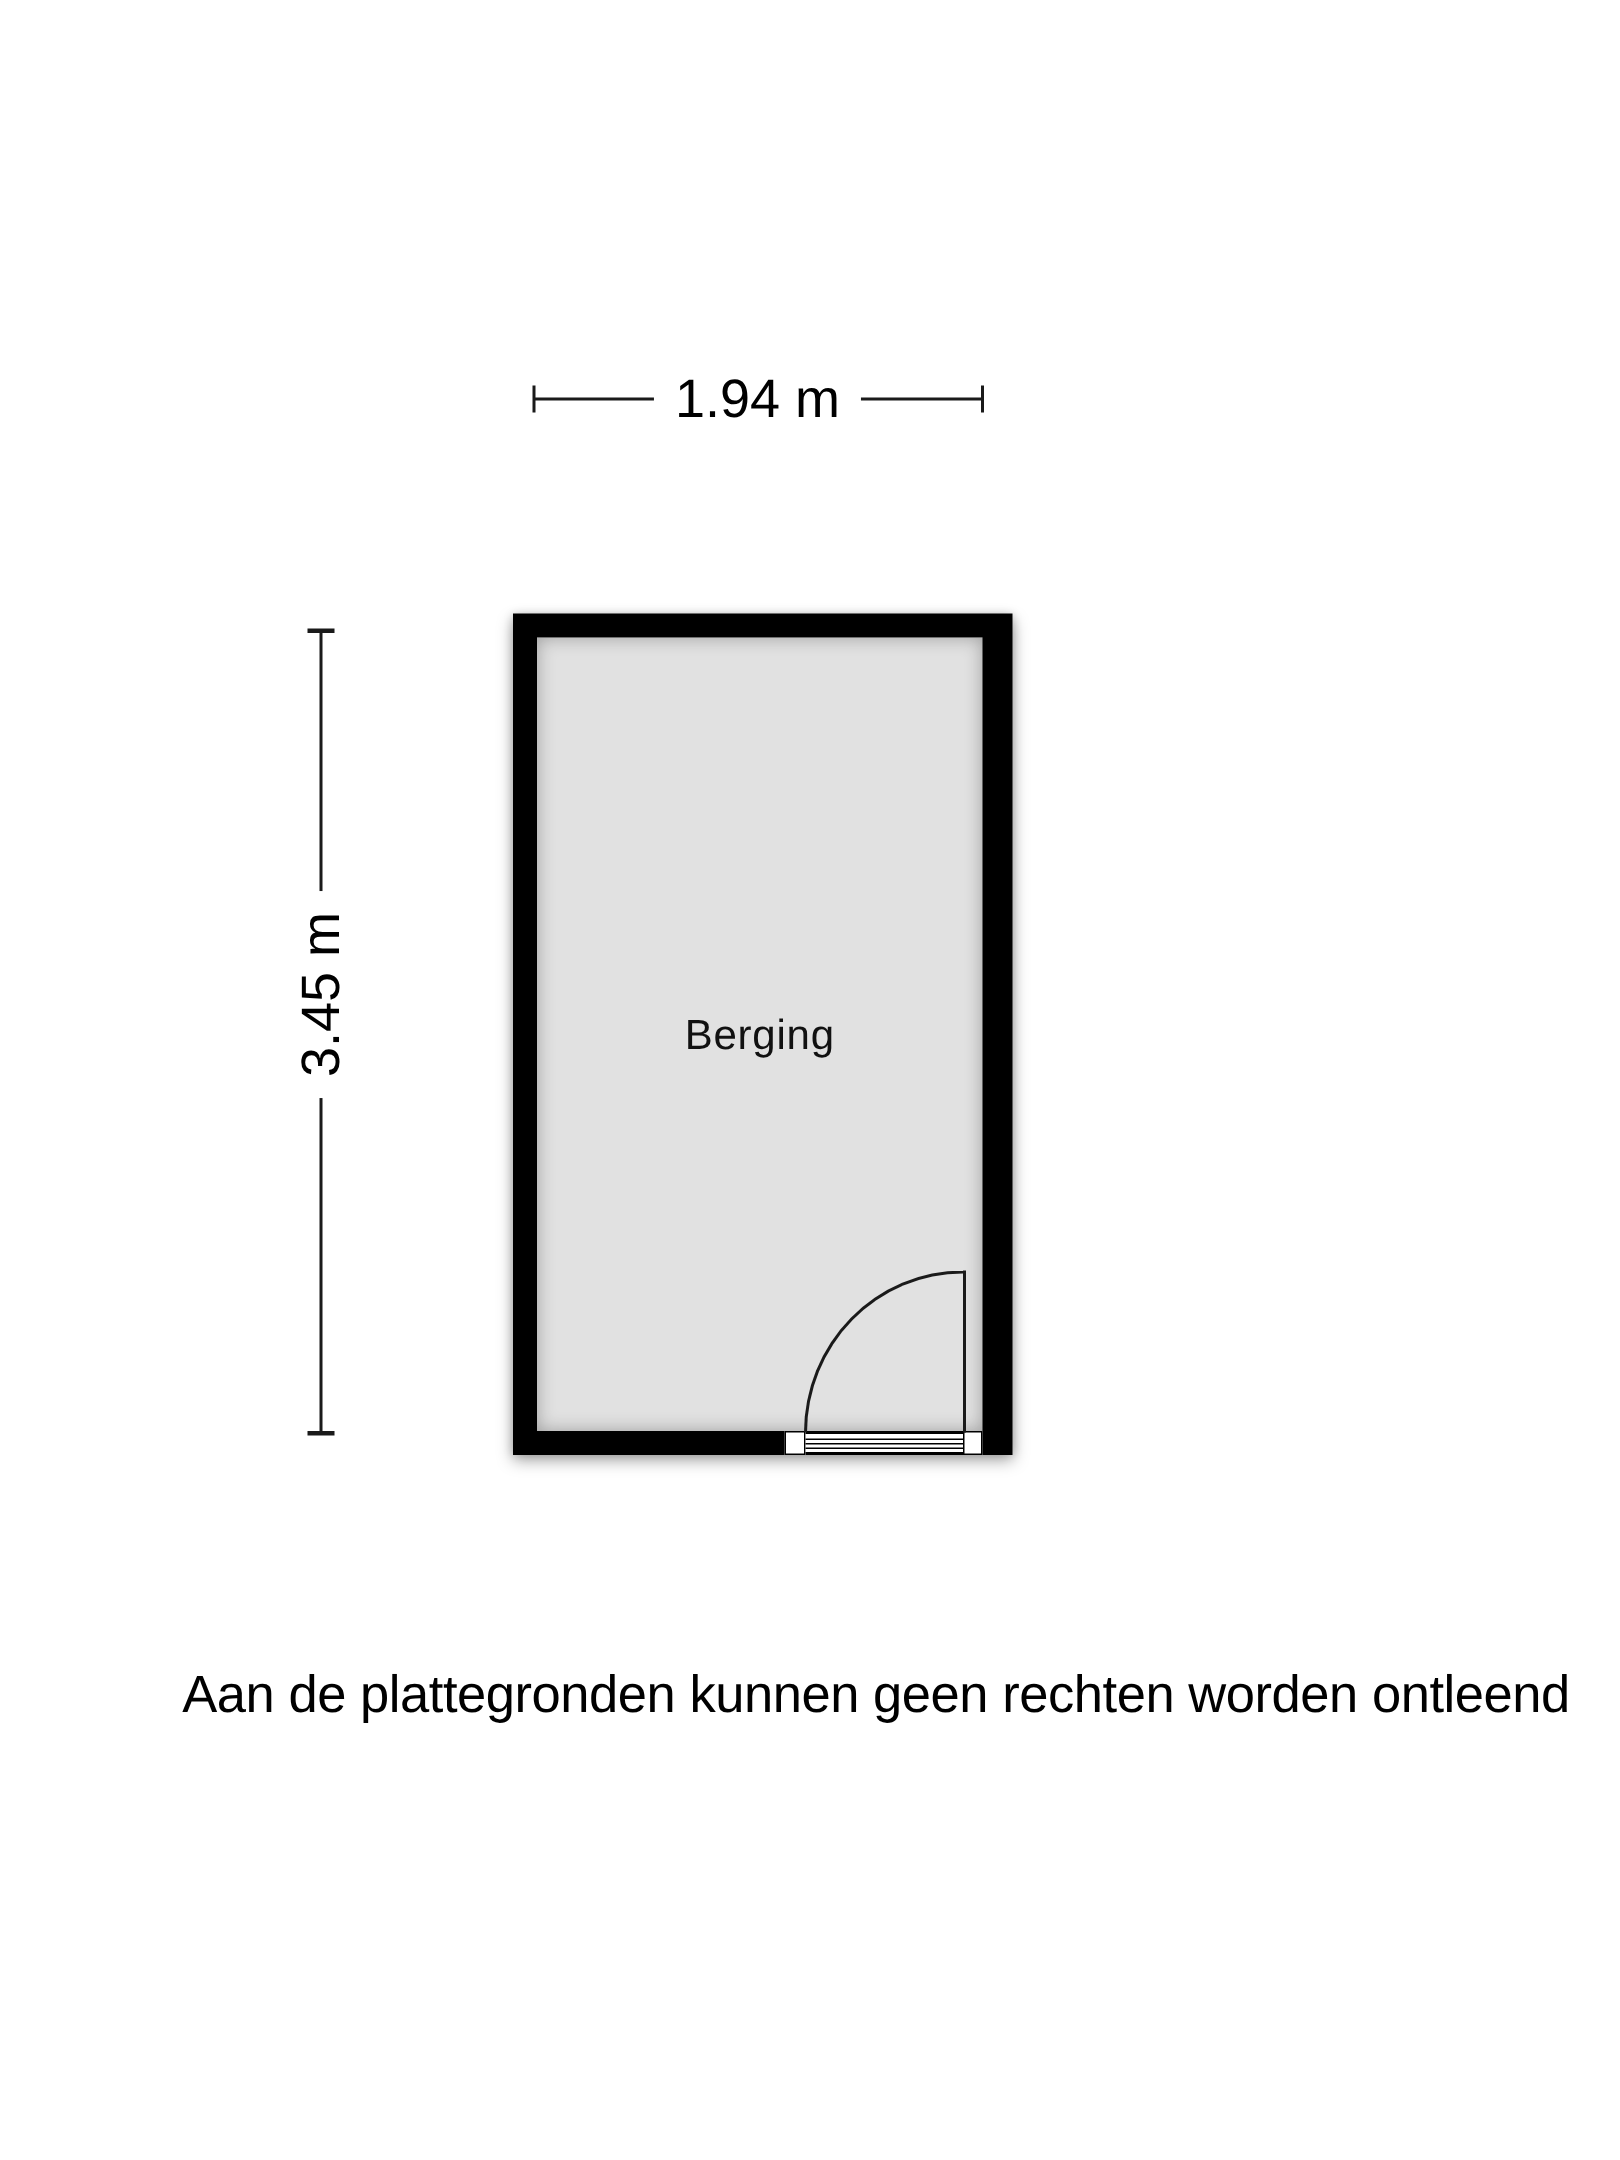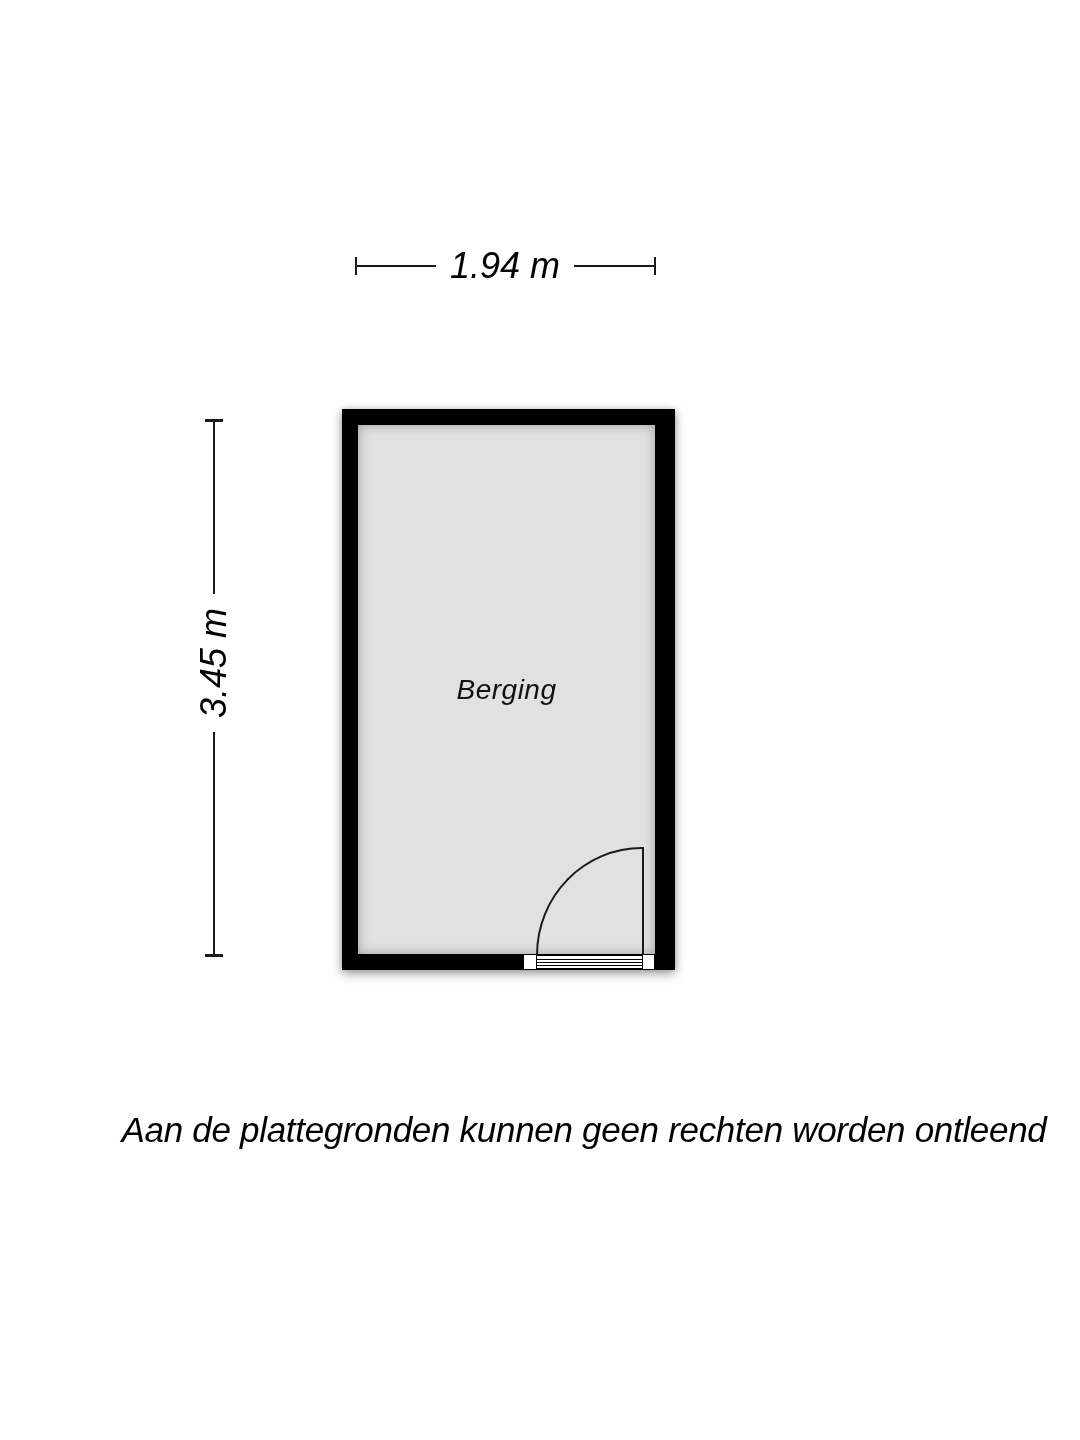--- a/index.html
+++ b/index.html
@@ -4,21 +4,20 @@
 <style>
   html, body { margin: 0; padding: 0; background: #ffffff; }
   .canvas {
     position: relative;
     width: 1080px;
     height: 1440px;
     background: #ffffff;
     overflow: hidden;
     font-family: "Liberation Sans", sans-serif;
     color: #000000;
-    font-style: italic;
   }
 
   
   .dim-line-h {
     position: absolute;
     left: 356px; top: 265px;
     width: 299px; height: 2px;
     background: #1a1a1a;
   }
   .tick-v {

